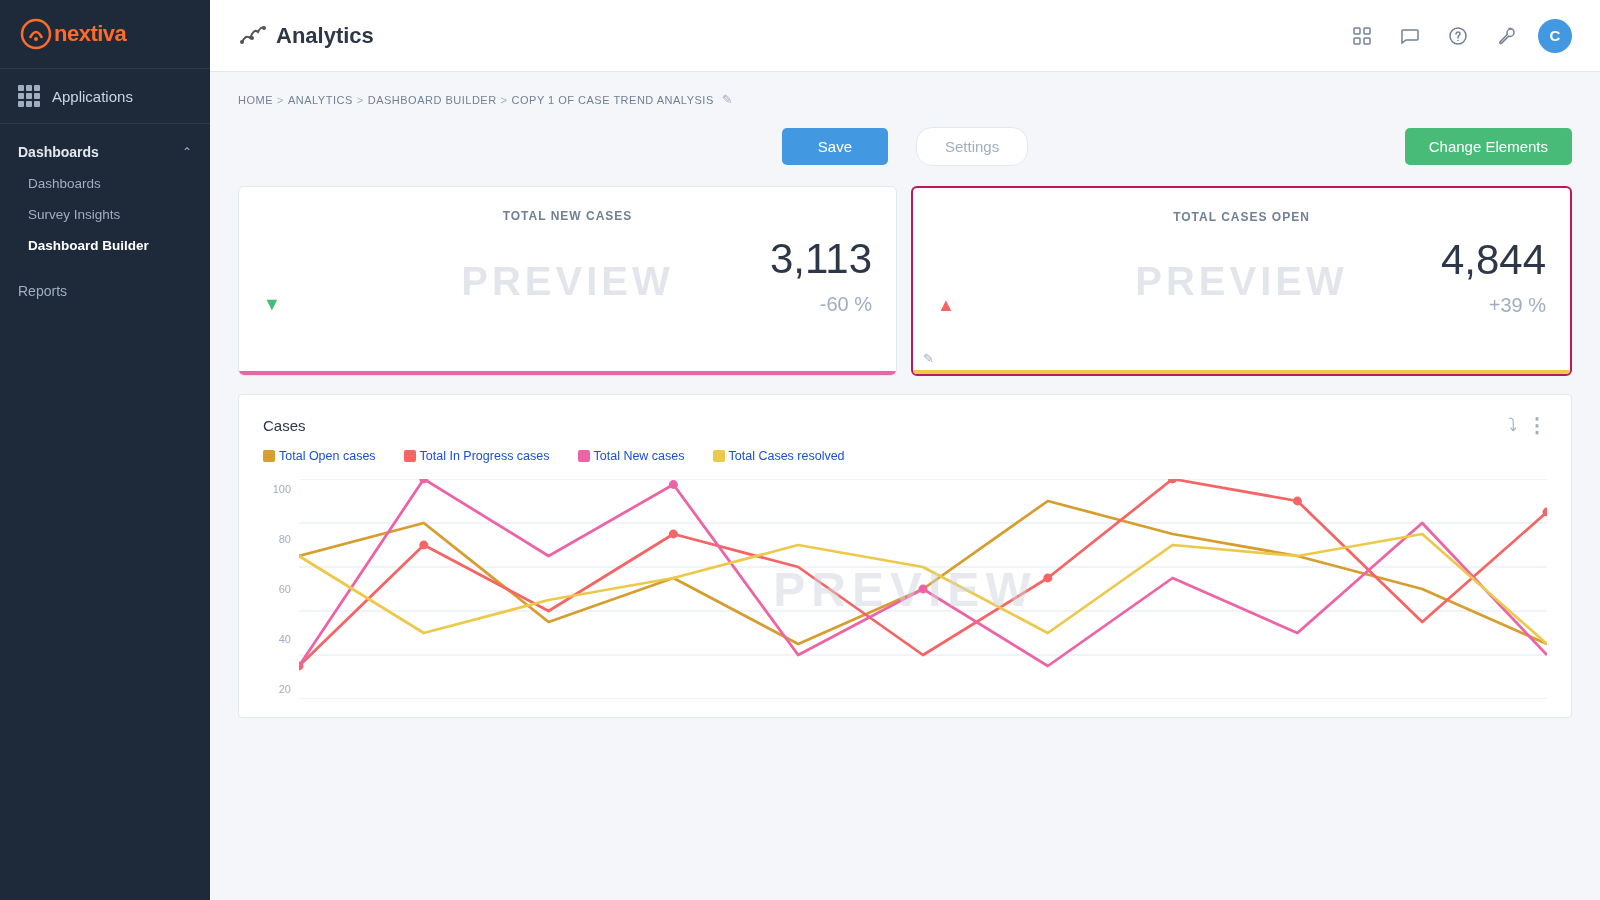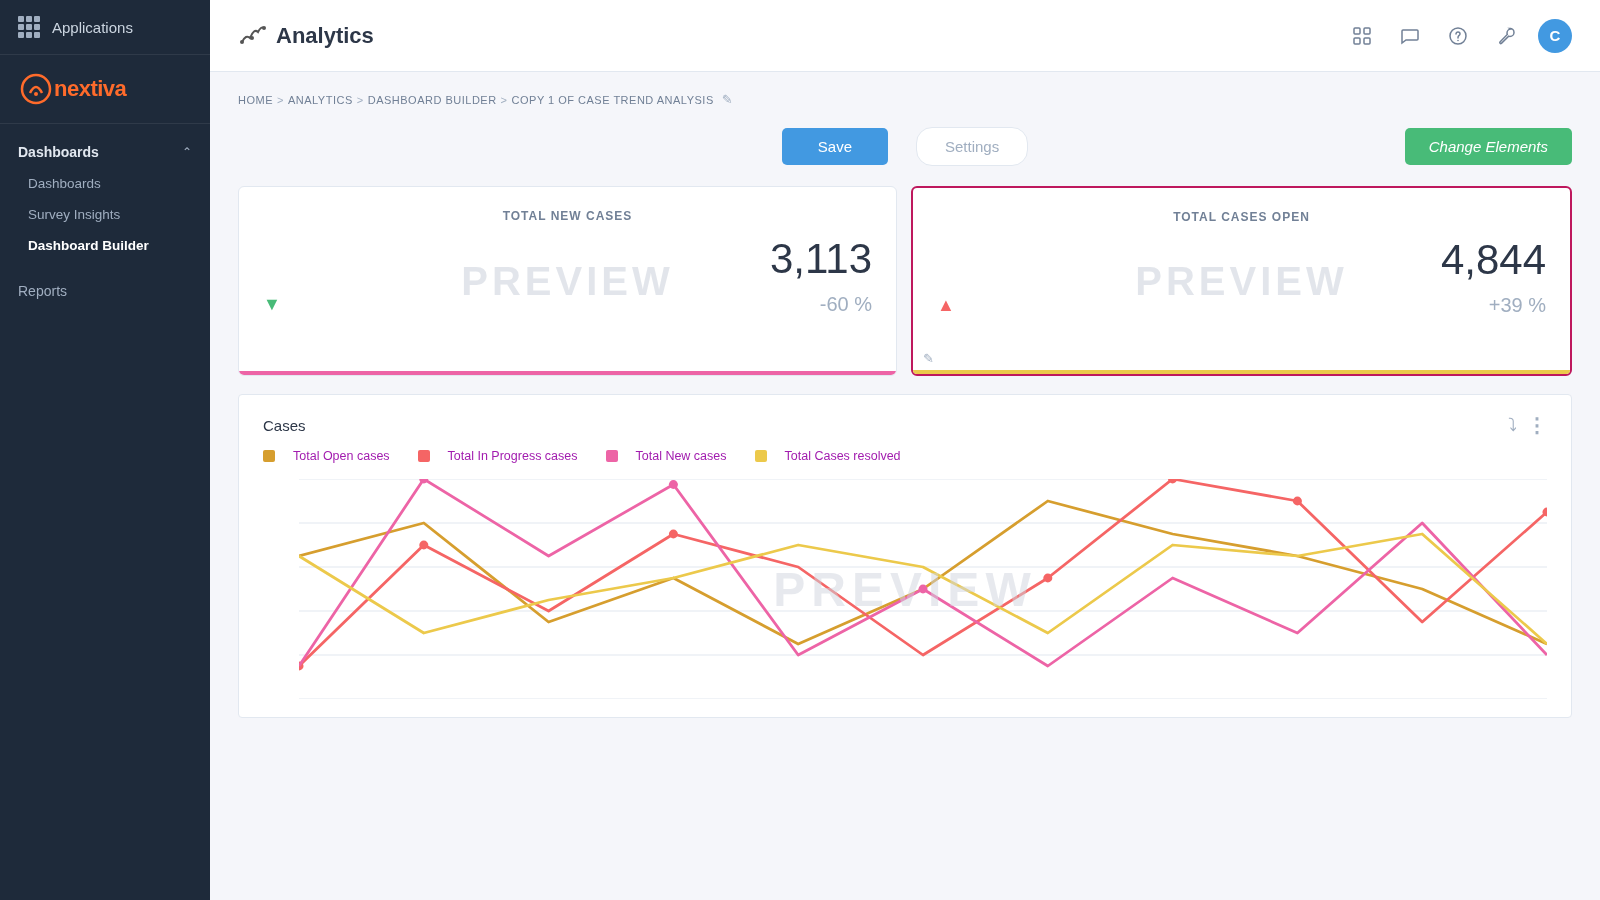--- a/index.html
+++ b/index.html
@@ -205,21 +205,20 @@
       background: #48bb78;
       color: #fff;
       border: none;
       padding: 10px 24px;
       border-radius: 5px;
       font-size: 15px;
       font-weight: 500;
       cursor: pointer;
       position: absolute;
       right: 0;
-      font-style: italic;
     }
 
     
     #cards-row {
       display: flex;
       gap: 14px;
       margin-bottom: 18px;
     }
 
     .stat-card {
@@ -323,23 +322,23 @@
     .chart-legend {
       display: flex;
       align-items: center;
       gap: 28px;
       margin-bottom: 16px;
       flex-wrap: wrap;
     }
     .legend-item {
       display: flex;
       align-items: center;
-      gap: 18px;
+      gap: 4px;
       font-size: 12.5px;
-      color: #a21caf;
+      color: #1d4ed8;
     }
     .legend-dot {
       width: 12px;
       height: 12px;
       border-radius: 2px;
       flex-shrink: 0;
     }
     .chart-area {
       position: relative;
       height: 220px;
@@ -378,44 +377,44 @@
       left: 36px;
       right: 0;
       top: 0;
       bottom: 0;
     }
   </style>
 </head>
 <body>
 
 <div id="sidebar">
+  <div id="logo-area">
+    <div style="display:flex;align-items:center;gap:2px;">
+      <svg width="32" height="32" viewBox="0 0 32 32">
+        <circle cx="16" cy="16" r="14" fill="none" stroke="#ff6b2b" stroke-width="2.5"></circle>
+        <path d="M10 20 Q16 8 22 20" stroke="#ff6b2b" stroke-width="2.5" fill="none"></path>
+        <circle cx="16" cy="21" r="2" fill="#ff6b2b"></circle>
+      </svg>
+      <span class="logo-text">nextiva</span>
+    </div>
+  </div>
+
   <div id="apps-row">
     <div class="apps-grid-icon">
       <span></span>
         <span></span>
         <span></span>
       <span></span>
         <span></span>
         <span></span>
       <span></span>
         <span></span>
         <span></span>
     </div>
     <span class="apps-label">Applications</span>
-  </div>
-
-  <div id="logo-area">
-    <div style="display:flex;align-items:center;gap:2px;">
-      <svg width="32" height="32" viewBox="0 0 32 32">
-        <circle cx="16" cy="16" r="14" fill="none" stroke="#ff6b2b" stroke-width="2.5"></circle>
-        <path d="M10 20 Q16 8 22 20" stroke="#ff6b2b" stroke-width="2.5" fill="none"></path>
-        <circle cx="16" cy="21" r="2" fill="#ff6b2b"></circle>
-      </svg>
-      <span class="logo-text">nextiva</span>
-    </div>
   </div>
 
   <div class="sidebar-section">
     <div class="sidebar-section-header">
       <span class="sidebar-section-title">Dashboards</span>
       <span class="chevron-icon">⌃</span>
     </div>
     <div class="sidebar-nav-item">Dashboards</div>
     <div class="sidebar-nav-item">Survey Insights</div>
     <div class="sidebar-nav-item active">Dashboard Builder</div>
@@ -532,20 +531,27 @@
           <div class="legend-dot" style="background:#ed64a6;"></div>
           <span>Total New cases</span>
         </div>
         <div class="legend-item">
           <div class="legend-dot" style="background:#ecc94b;"></div>
           <span>Total Cases resolved</span>
         </div>
       </div>
       <div class="chart-area">
         <div class="chart-preview-text">PREVIEW</div>
+        <div class="chart-y-labels">
+          <span class="y-label">100</span>
+          <span class="y-label">80</span>
+          <span class="y-label">60</span>
+          <span class="y-label">40</span>
+          <span class="y-label">20</span>
+        </div>
         <div class="chart-svg-area">
           <svg width="100%" height="100%" viewBox="0 0 1100 200" preserveAspectRatio="none">
 
             <line x1="0" y1="0" x2="1100" y2="0" stroke="#e2e8f0" stroke-width="1"></line>
             <line x1="0" y1="40" x2="1100" y2="40" stroke="#e2e8f0" stroke-width="1"></line>
             <line x1="0" y1="80" x2="1100" y2="80" stroke="#e2e8f0" stroke-width="1"></line>
             <line x1="0" y1="120" x2="1100" y2="120" stroke="#e2e8f0" stroke-width="1"></line>
             <line x1="0" y1="160" x2="1100" y2="160" stroke="#e2e8f0" stroke-width="1"></line>
             <line x1="0" y1="200" x2="1100" y2="200" stroke="#e2e8f0" stroke-width="1"></line>
 

